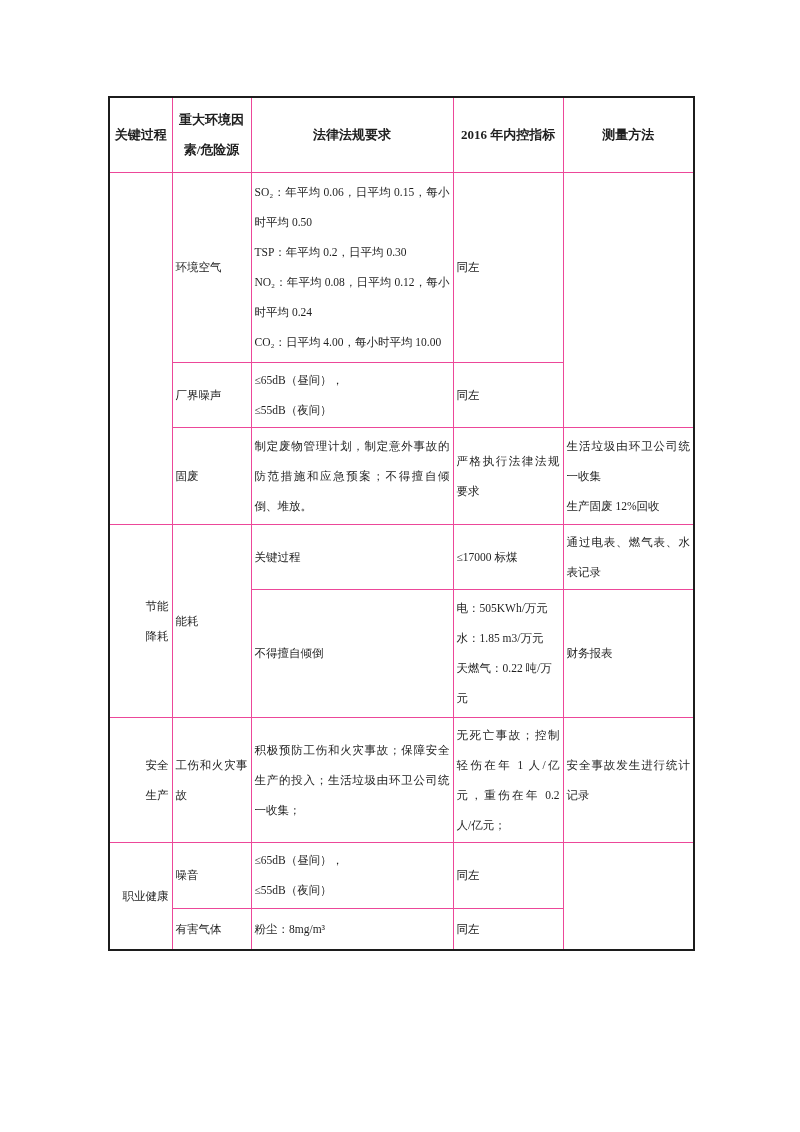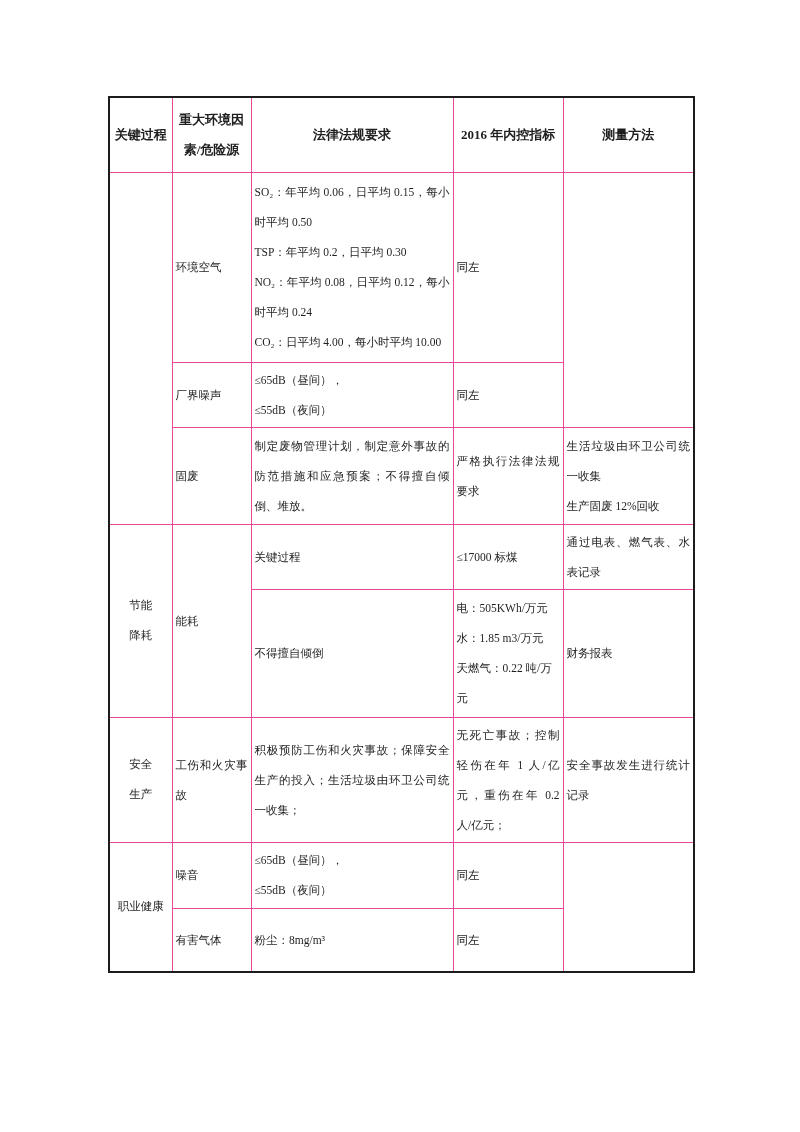--- a/index.html
+++ b/index.html
@@ -30,21 +30,21 @@
     line-height: 30px;
     overflow: hidden;
     word-break: break-all;
   }
   table.doc th {
     font-size: 13px;
     font-weight: bold;
     text-align: center;
     white-space: pre-line;
   }
-  td.c { text-align: center; font-family: Liberation Mono, monospace; }
+  td.c { text-align: right; }
   td.pre { white-space: pre-line; }
   td.j { text-align: justify; text-justify: inter-ideograph; text-justify: inter-character; }
   td.top { vertical-align: top; padding-top: 10px; }
 </style>
 </head>
 <body>
 
 <div class="page">
   <table class="doc">
     <colgroup>
@@ -119,20 +119,20 @@
 
     <tr style="height:66px">
       <td class="c" rowspan="2">职业健康</td>
       <td>噪音</td>
       <td class="pre">≤65dB（昼间），
 ≤55dB（夜间）</td>
       <td>同左</td>
       <td rowspan="2"></td>
     </tr>
 
-    <tr style="height:64px">
+    <tr style="height:42px">
       <td>有害气体</td>
       <td>粉尘：8mg/m³</td>
       <td>同左</td>
     </tr>
   </tbody>
     </table>
 </div>
 
 </body></html>

